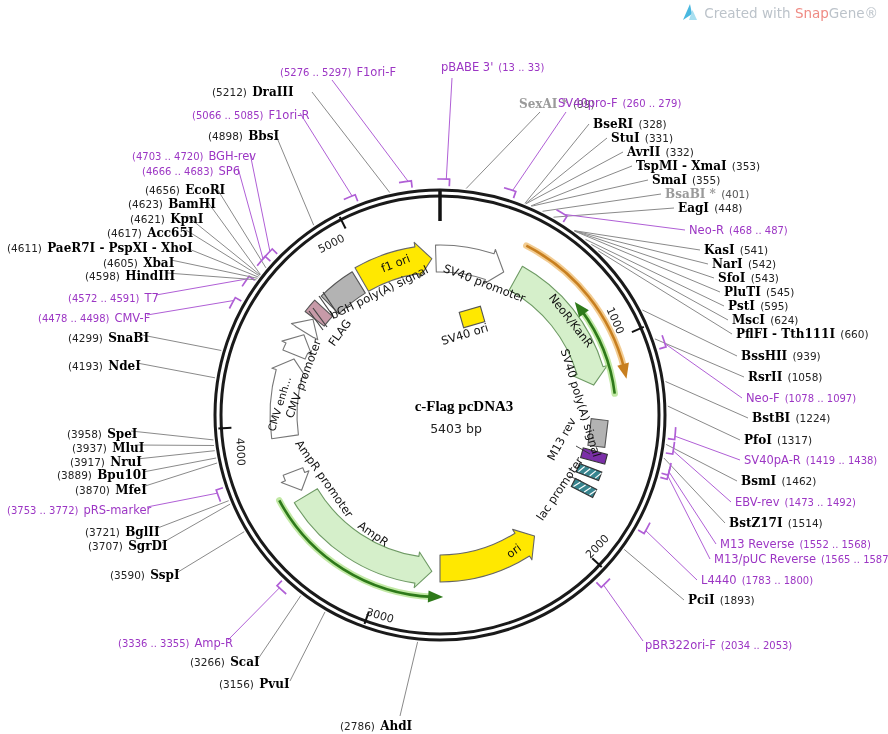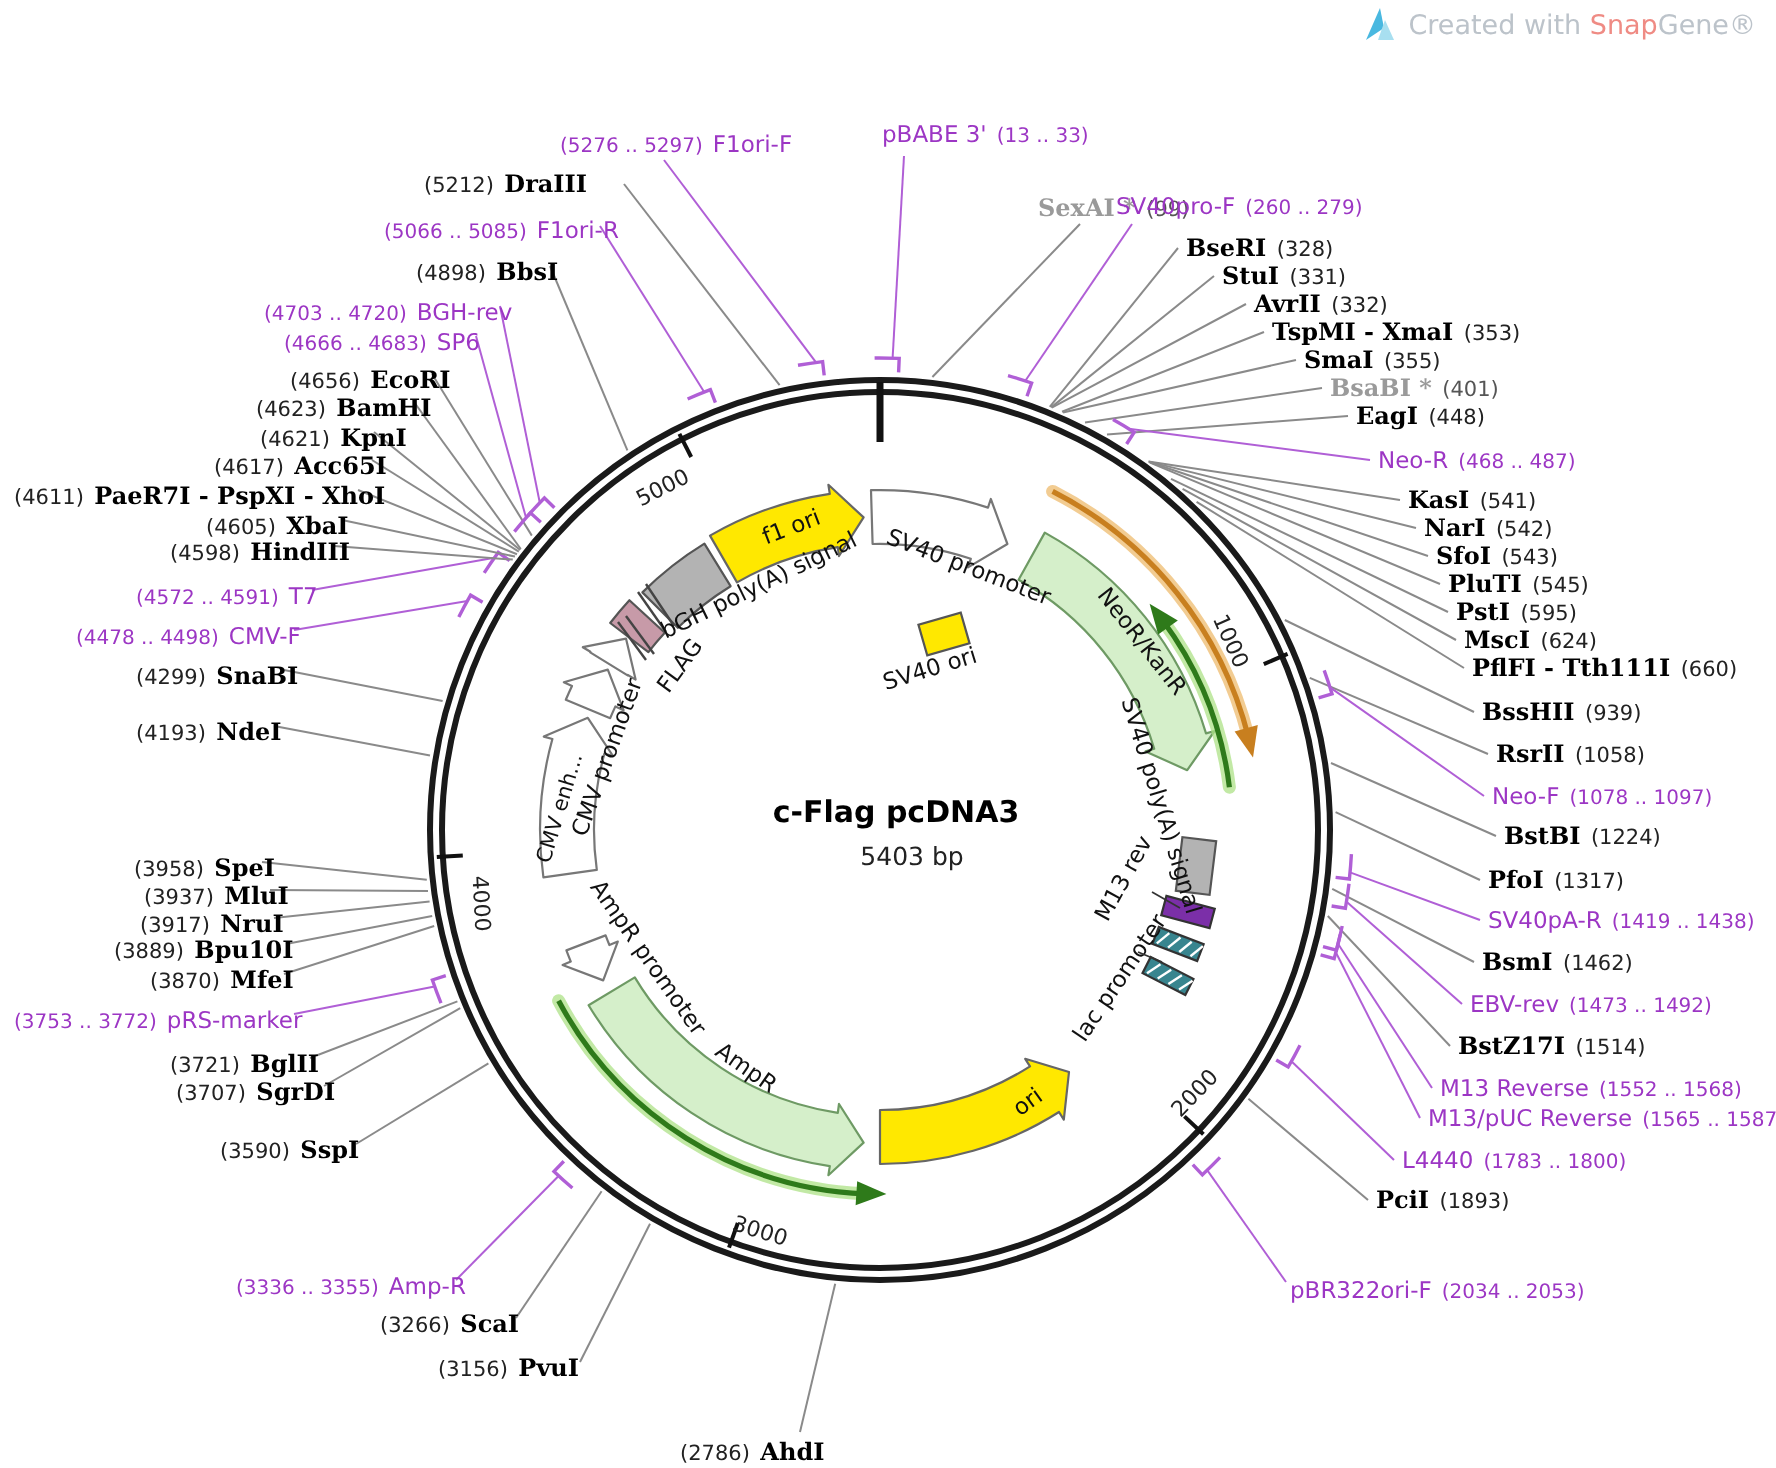--- a/index.html
+++ b/index.html
@@ -239,21 +239,21 @@
     <line x1="300" y1="113" x2="352.1" y2="196.0" stroke="#b05fd6" stroke-width="1"></line>
     <path d="M 343.8,199.5 A 236 236 0 0 1 355.2,194.8 L 357.7,201.3" fill="none" stroke="#b05fd6" stroke-width="1.7"></path>
     <text x="192" y="119"><tspan class="ppos">(5066 .. 5085) </tspan><tspan class="pname">F1ori-R</tspan></text>
     <line x1="312" y1="92" x2="389.8" y2="192.6" stroke="#8a8a8a" stroke-width="1"></line>
     <text x="212" y="96"><tspan class="epos">(5212) </tspan><tspan class="ename">DraIII</tspan></text>
     <line x1="332" y1="80" x2="408.0" y2="181.2" stroke="#b05fd6" stroke-width="1"></line>
     <path d="M 399.0,182.6 A 236 236 0 0 1 411.3,180.8 L 412.1,187.7" fill="none" stroke="#b05fd6" stroke-width="1.7"></path>
     <text x="280" y="76"><tspan class="ppos">(5276 .. 5297) </tspan><tspan class="pname">F1ori-F</tspan></text>
   </svg>
 
-<div class="center-title" style="left:448px;top:406px;">c-Flag pcDNA3</div>
+<div class="center-title" style="left:464px;top:406px;font-family:Liberation Serif, serif;">c-Flag pcDNA3</div>
 <div class="center-sub" style="left:440px;top:428px;margin-left:16px;">5403 bp</div>
 
 <div class="watermark">
   <svg width="17" height="17" viewBox="0 0 17 17">
     <polygon points="1,16 8,0 10,10" fill="#49b8e0"></polygon>
     <polygon points="7,16 10.5,6 15,16" fill="#a8dff0"></polygon>
   </svg>
   <span><span>Created with </span><span class="snap">Snap</span><span>Gene®</span></span>
 </div>
 

